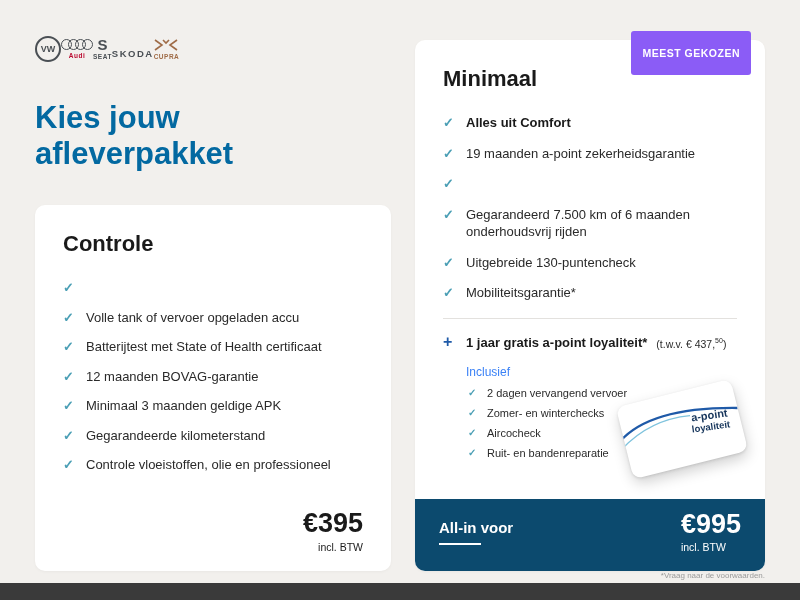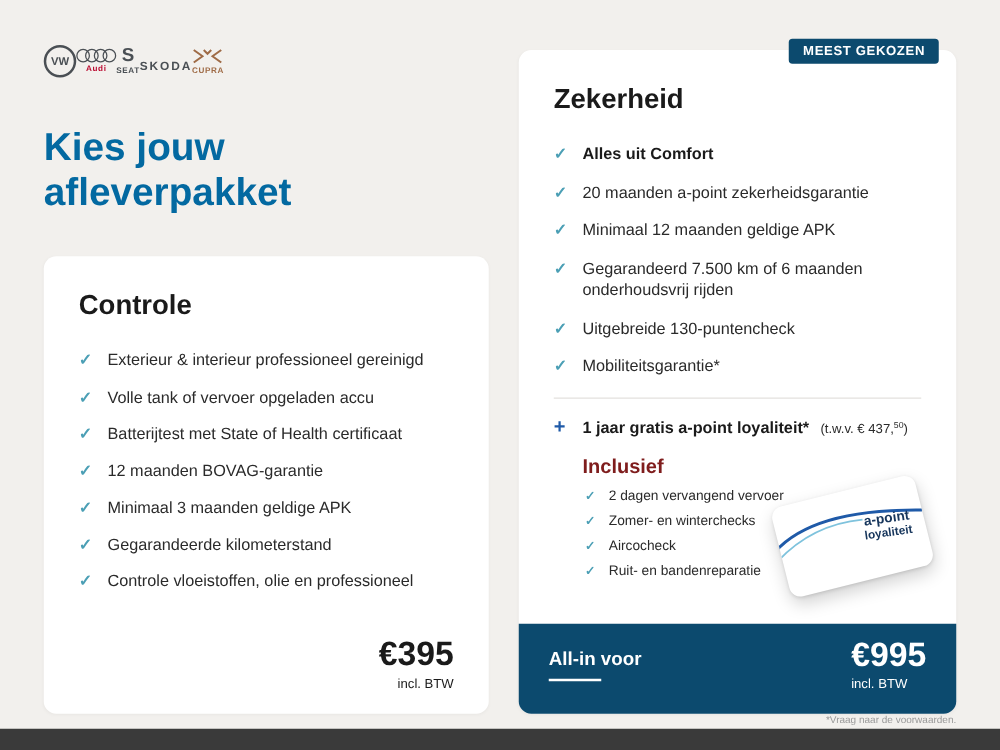--- a/index.html
+++ b/index.html
@@ -32,32 +32,32 @@
 
   .check-list { list-style:none; margin-top:22px; display:flex; flex-direction:column; gap:12px; }
   .check-item { display:flex; gap:9px; font-size:13px; line-height:1.35; color:#2a2a2a; }
   .check-item .check { color:#4b9fb5; font-weight:bold; font-size:13px; flex:0 0 14px; }
   .check-item.bold { font-weight:700; color:#1a1a1a; }
 
   .comfort-price { position:absolute; right:28px; bottom:18px; text-align:right; color:#1a1a1a; }
   .comfort-price .amount { font-size:27px; font-weight:700; }
   .comfort-price .note { font-size:10.5px; margin-top:2px; }
 
-  .badge { position:absolute; top:-9px; right:14px; background:#0c4a6e; color:#ffffff; font-size:10.5px; font-weight:bold; letter-spacing:.5px; padding:4px 11px; border-radius:3px;margin-left:32px; }
+  .badge { position:absolute; top:-9px; right:14px; background:#8b5cf6; color:#ffffff; font-size:10.5px; font-weight:bold; letter-spacing:.5px; padding:16px 11px; border-radius:3px;margin-left:32px; }
 
   .divider { position:absolute; left:28px; right:28px; top:278px; border-top:1px solid #e3e1de; }
 
   
   .loyalty { position:absolute; left:28px; top:293px; width:300px; }
   .loyalty-line { display:flex; gap:9px; align-items:baseline; white-space:nowrap; }
   .loyalty-line .plus { color:#1f5aa8; font-size:16px; font-weight:bold; flex:0 0 14px; }
   .loyalty-line .main { font-size:13px; font-weight:700; color:#1a1a1a; }
   .loyalty-line .note { font-size:10.5px; color:#2a2a2a; }
   .loyalty-line .note sup { font-size:7px; }
-  .inclusief-label { margin:14px 0 8px 23px; font-size:16px; font-weight:700; color:#7f1d1d; }
+  .inclusief-label { margin:14px 0 8px 23px; font-size:12px; font-weight:400; color:#3b82f6; }
   .mini-list { list-style:none; margin-left:25px; display:flex; flex-direction:column; gap:8px; }
   .mini-item { display:flex; gap:8px; font-size:11px; color:#2a2a2a; }
   .mini-item .check { color:#4b9fb5; font-weight:bold; font-size:10px; flex:0 0 11px; }
 
   
   .loyalty-card { position:absolute; left:208px; top:352px; width:118px; height:74px; background:#ffffff; border-radius:9px; box-shadow:0 6px 14px rgba(0,0,0,.18), 0 1px 3px rgba(0,0,0,.12); transform:rotate(-14deg); overflow:hidden; }
   .loyalty-card svg { position:absolute; left:0; top:0; }
   .loyalty-card .card-text { position:absolute; right:10px; top:24px; text-align:center; color:#17365c; transform:rotate(6deg); }
   .loyalty-card .card-text .l1 { font-size:11px; font-weight:700; }
   .loyalty-card .card-text .l2 { font-size:9.5px; font-weight:600; }
@@ -108,21 +108,20 @@
     </div>
   </div>
 
   <h1 class="heading">Kies jouw afleverpakket</h1>
 
   <div class="card card-comfort">
     <div class="card-title">Controle</div>
     <ul class="check-list">
       <li class="check-item">
           <span class="check">✓</span>
-          <span>Exterieur &amp; interieur professioneel gereinigd</span>
         </li>
       <li class="check-item">
           <span class="check">✓</span>
           <span>Volle tank of vervoer opgeladen accu</span>
         </li>
       <li class="check-item">
           <span class="check">✓</span>
           <span>Batterijtest met State of Health certificaat</span>
         </li>
       <li class="check-item">
@@ -143,33 +142,32 @@
         </li>
     </ul>
     <div class="comfort-price">
       <div class="amount">€395</div>
       <div class="note">incl. BTW</div>
     </div>
   </div>
 
   <div class="card card-zekerheid">
     <div class="badge">MEEST GEKOZEN</div>
-    <div class="card-title">Zekerheid</div>
+    <div class="card-title">Minimaal</div>
     <ul class="check-list" style="gap:13px">
       <li class="check-item bold">
           <span class="check">✓</span>
           <span>Alles uit Comfort</span>
         </li>
       <li class="check-item">
           <span class="check">✓</span>
-          <span>20 maanden a-point zekerheidsgarantie</span>
-        </li>
-      <li class="check-item">
-          <span class="check">✓</span>
-          <span>Minimaal 12 maanden geldige APK</span>
+          <span>19 maanden a-point zekerheidsgarantie</span>
+        </li>
+      <li class="check-item">
+          <span class="check">✓</span>
         </li>
       <li class="check-item">
           <span class="check">✓</span>
           <span>Gegarandeerd 7.500 km of 6 maanden onderhoudsvrij rijden</span>
         </li>
       <li class="check-item">
           <span class="check">✓</span>
           <span>Uitgebreide 130-puntencheck</span>
         </li>
       <li class="check-item">

